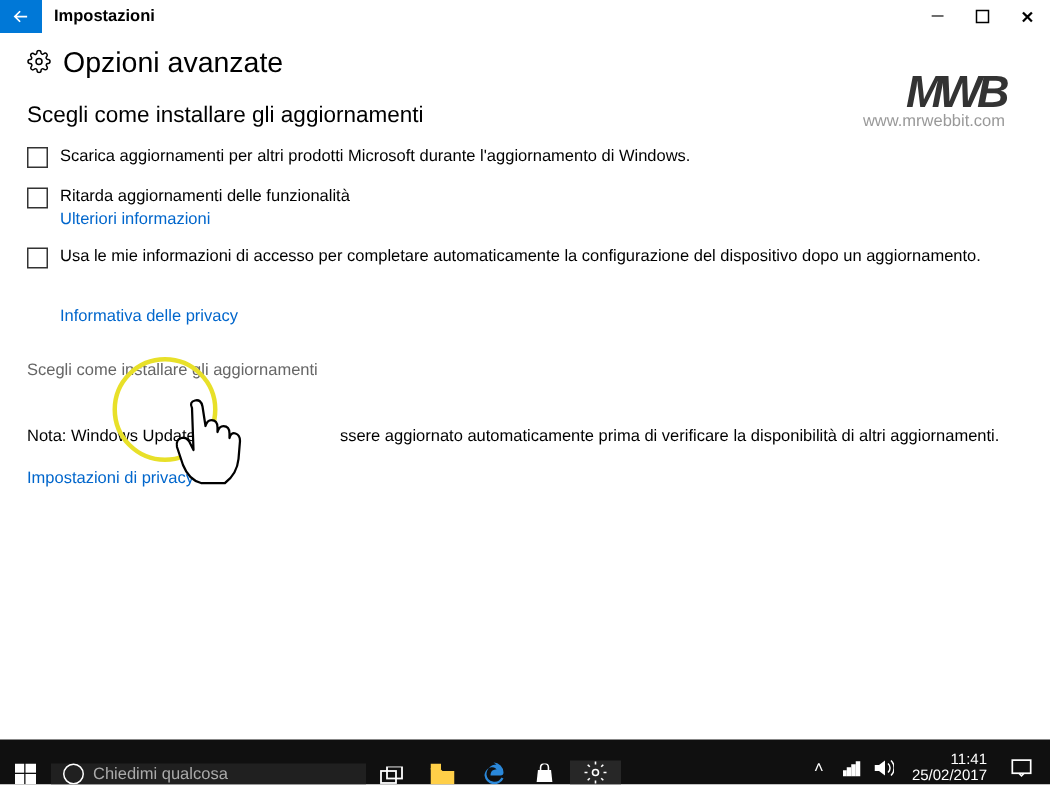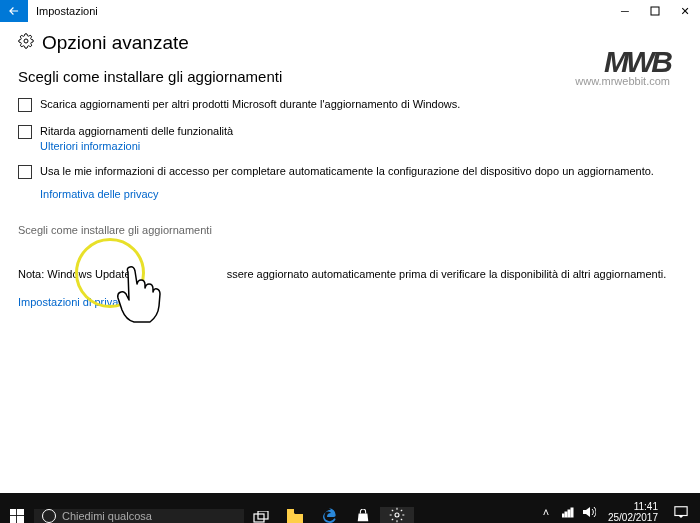--- a/index.html
+++ b/index.html
@@ -1,20 +1,20 @@
 <!DOCTYPE html>
 <html><head>
 <meta charset="utf-8">
 <style>
   * { margin: 0; padding: 0; box-sizing: border-box; }
   html, body { width: 700px; height: 523px; font-family: "Segoe UI", Tahoma, sans-serif; background: #fff; overflow: hidden; }
   .window { position: relative; width: 700px; height: 523px; background: #fff; }
 
   
-  .titlebar { height: 22px; background: #fff; display: flex; align-items: stretch; font-size: 11px; color: #000; }
+  .titlebar { height: 22px; background: #fff; display: flex; align-items: stretch; font-size: 11px; color: #000; font-weight: bold; }
   .titlebar .back { width: 28px; background: #0078d7; color: #fff; display: flex; align-items: center; justify-content: center; }
   .titlebar .title { padding: 0 8px; display: flex; align-items: center; flex: 1; }
   .titlebar .ctrls { display: flex; }
   .titlebar .ctrls div { width: 30px; display: flex; align-items: center; justify-content: center; }
 
   
   .watermark { position: absolute; right: 30px; top: 4px; text-align: right; color: #888; pointer-events: none; }
   .watermark .logo { font-size: 30px; font-weight: 800; font-style: italic; letter-spacing: -3px; color: #333; line-height: 0.9; margin-top: 44px; }
   .watermark .url { font-size: 11px; color: #999; }
 
@@ -92,21 +92,21 @@
     </div>
 
     <div class="opt" style="margin-bottom:2px;">
       <div class="cb"></div>
       <div>
         <div>Ritarda aggiornamenti delle funzionalità</div>
         <div class="link">Ulteriori informazioni</div>
       </div>
     </div>
 
-    <div class="opt" style="margin-top:10px;margin-bottom:1px;text-align:center;">
+    <div class="opt" style="margin-top:10px;margin-bottom:18px;text-align:center;">
       <div class="cb"></div>
       <div>
         <div>Usa le mie informazioni di accesso per completare automaticamente la configurazione del dispositivo dopo un aggiornamento.</div>
       </div>
     </div>
 
     <div style="height:8px;"></div>
     <div class="link" style="margin-left:22px;">Informativa delle privacy</div>
 
     <div style="height:18px;"></div>

